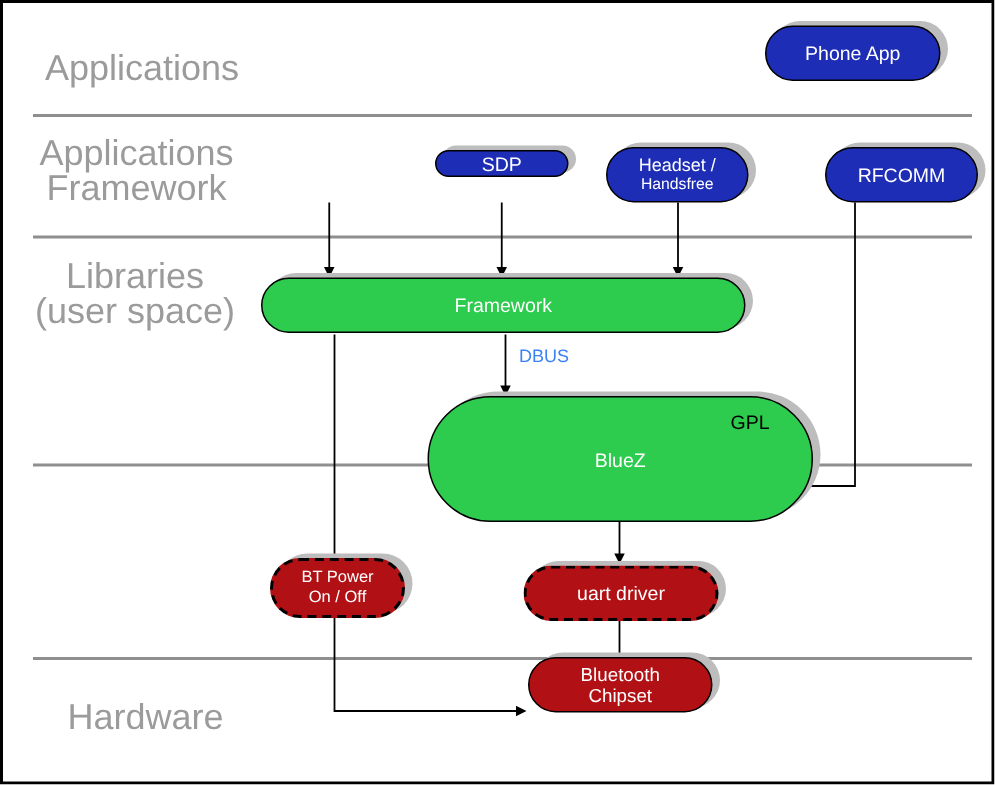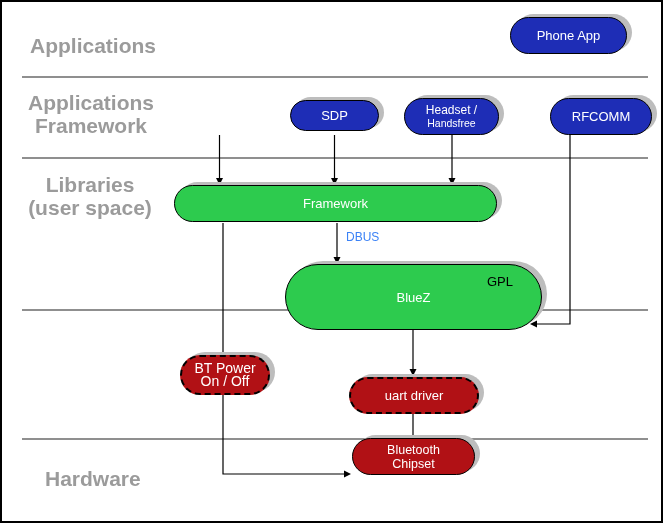--- a/index.html
+++ b/index.html
@@ -10,23 +10,22 @@
     border:2px solid #000;
     background:#fff;
     font-family:"Liberation Sans",sans-serif;
     overflow:hidden;
   }
   .edges{position:absolute;left:0;top:0;z-index:1;}
   .divider{position:absolute;left:20px;width:626px;height:2px;background:var(--divider);z-index:0;}
   .layer-label{
     position:absolute;z-index:2;
     color:var(--layer-label);
-    font-size:21px;line-height:23px;
+    font-size:24px;line-height:23px;
     white-space:pre-line;
-    font-weight:bold;
   }
   .lbl-applications{left:28px;top:32px;}
   .lbl-appframework{left:20px;top:89px;width:138px;text-align:center;}
   .lbl-libraries{left:6px;top:171px;width:164px;text-align:center;}
   .lbl-kernel{left:28px;top:359px;}
   .lbl-hardware{left:43px;top:465px;}
 
   .pill{
     position:absolute;z-index:2;
     box-sizing:border-box;
@@ -39,29 +38,29 @@
     text-align:center;
   }
   .blue{background:var(--app-node);}
   .green{background:var(--library-node);}
   .red{background:var(--kernel-node);}
   .dashed{border:2px dashed #000;}
 
   .p-settings{left:172px;top:14px;width:150px;height:38px;}
   .p-phone{left:508px;top:15px;width:117px;height:37px;}
   .p-gap{left:173px;top:98px;width:90px;height:35px;}
-  .p-sdp{left:288px;top:98px;width:89px;height:31px;}
+  .p-sdp{left:288px;top:98px;width:89px;height:18px;}
   .p-headset{left:402px;top:96px;width:95px;height:37px;}
   .p-headset .l1{font-size:12px;line-height:13px;}
   .p-headset .l2{font-size:10.5px;line-height:12px;}
   .p-rfcomm{left:548px;top:96px;width:102px;height:37px;}
   .p-framework{left:172px;top:183px;width:323px;height:37px;}
-  .p-bluez{left:283px;top:262px;width:257px;height:66px;}
+  .p-bluez{left:283px;top:262px;width:257px;height:84px;}
   .gpl{position:absolute;right:28px;top:9px;color:#000;font-size:13px;}
-  .p-btpower{left:178px;top:353px;width:90px;height:40px;font-size:14px;line-height:13px;}
+  .p-btpower{left:178px;top:370px;width:90px;height:40px;font-size:11px;line-height:13px;}
   .p-uart{left:347px;top:375px;width:130px;height:37px;}
   .p-chipset{left:350px;top:436px;width:123px;height:37px;font-size:12.5px;line-height:14px;}
 
   .edge-label{
     position:absolute;z-index:2;color:#3b82f6;
     font-size:12px;
   }
   .lbl-dbus{left:344px;top:228px;}
 </style>
 </head>

